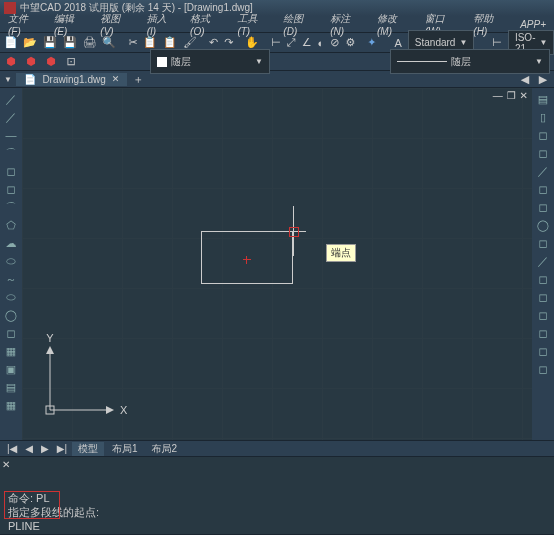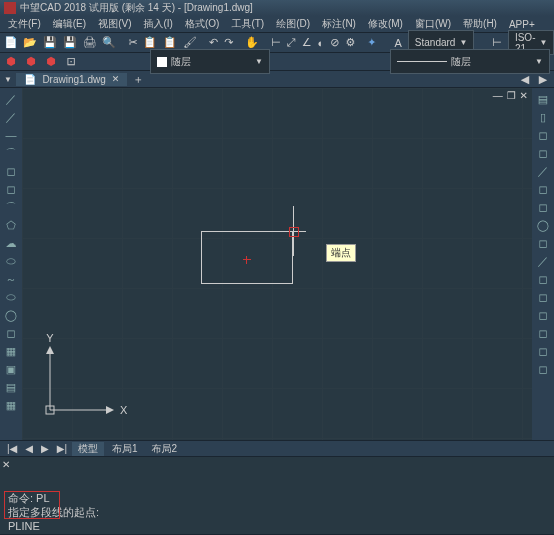--- a/index.html
+++ b/index.html
@@ -1,19 +1,19 @@
 <!DOCTYPE html>
 <html><head>
 <meta charset="utf-8">
 <style>
 * { margin: 0; padding: 0; box-sizing: border-box; font-family: "Microsoft YaHei", sans-serif; }
 body { width: 554px; height: 535px; background: #334149; overflow: hidden; font-size: 10px; color: #ccc; }
 .titlebar { height: 16px; background: linear-gradient(#3a5266,#2d4052); display: flex; align-items: center; padding: 0 4px; gap: 4px; }
 .titlebar .icon { width: 12px; height: 12px; background: #a33; display: inline-block; }
-.menubar { height: 16px; background: #2d4052; display: flex; align-items: center; padding: 0 4px; gap: 4px; font-size: 10px; }
+.menubar { height: 16px; background: #2d4052; display: flex; align-items: center; padding: 0 4px; gap: 12px; font-size: 10px; font-style: italic; }
 .menubar span { padding: 0 4px; cursor: default; }
 .toolbar1 { height: 20px; background: #2d4052; display: flex; align-items: center; padding: 0 4px; gap: 6px; border-top: 1px solid #1a2530; }
 .toolbar2 { height: 18px; background: #2d4052; display: flex; align-items: center; padding: 0 4px; gap: 6px; border-top: 1px solid #1a2530; }
 .tb-icon { width: 14px; height: 14px; display: inline-flex; align-items: center; justify-content: center; font-size: 11px; }
 .tab-row { height: 18px; background: #2d4052; display: flex; align-items: center; padding: 0 4px; gap: 4px; border-top: 1px solid #1a2530; border-bottom: 1px solid #1a2530; }
 .doc-tab { background: #3a5266; padding: 1px 8px; display: flex; align-items: center; gap: 6px; }
 .close-x { font-size: 9px; cursor: pointer; }
 .workspace { display: flex; height: 352px; }
 .left-tools { width: 22px; background: #2d4052; display: flex; flex-direction: column; gap: 4px; padding: 4px 0; align-items: center; }
 .right-tools { width: 22px; background: #2d4052; display: flex; flex-direction: column; gap: 4px; padding: 4px 0; align-items: center; }

